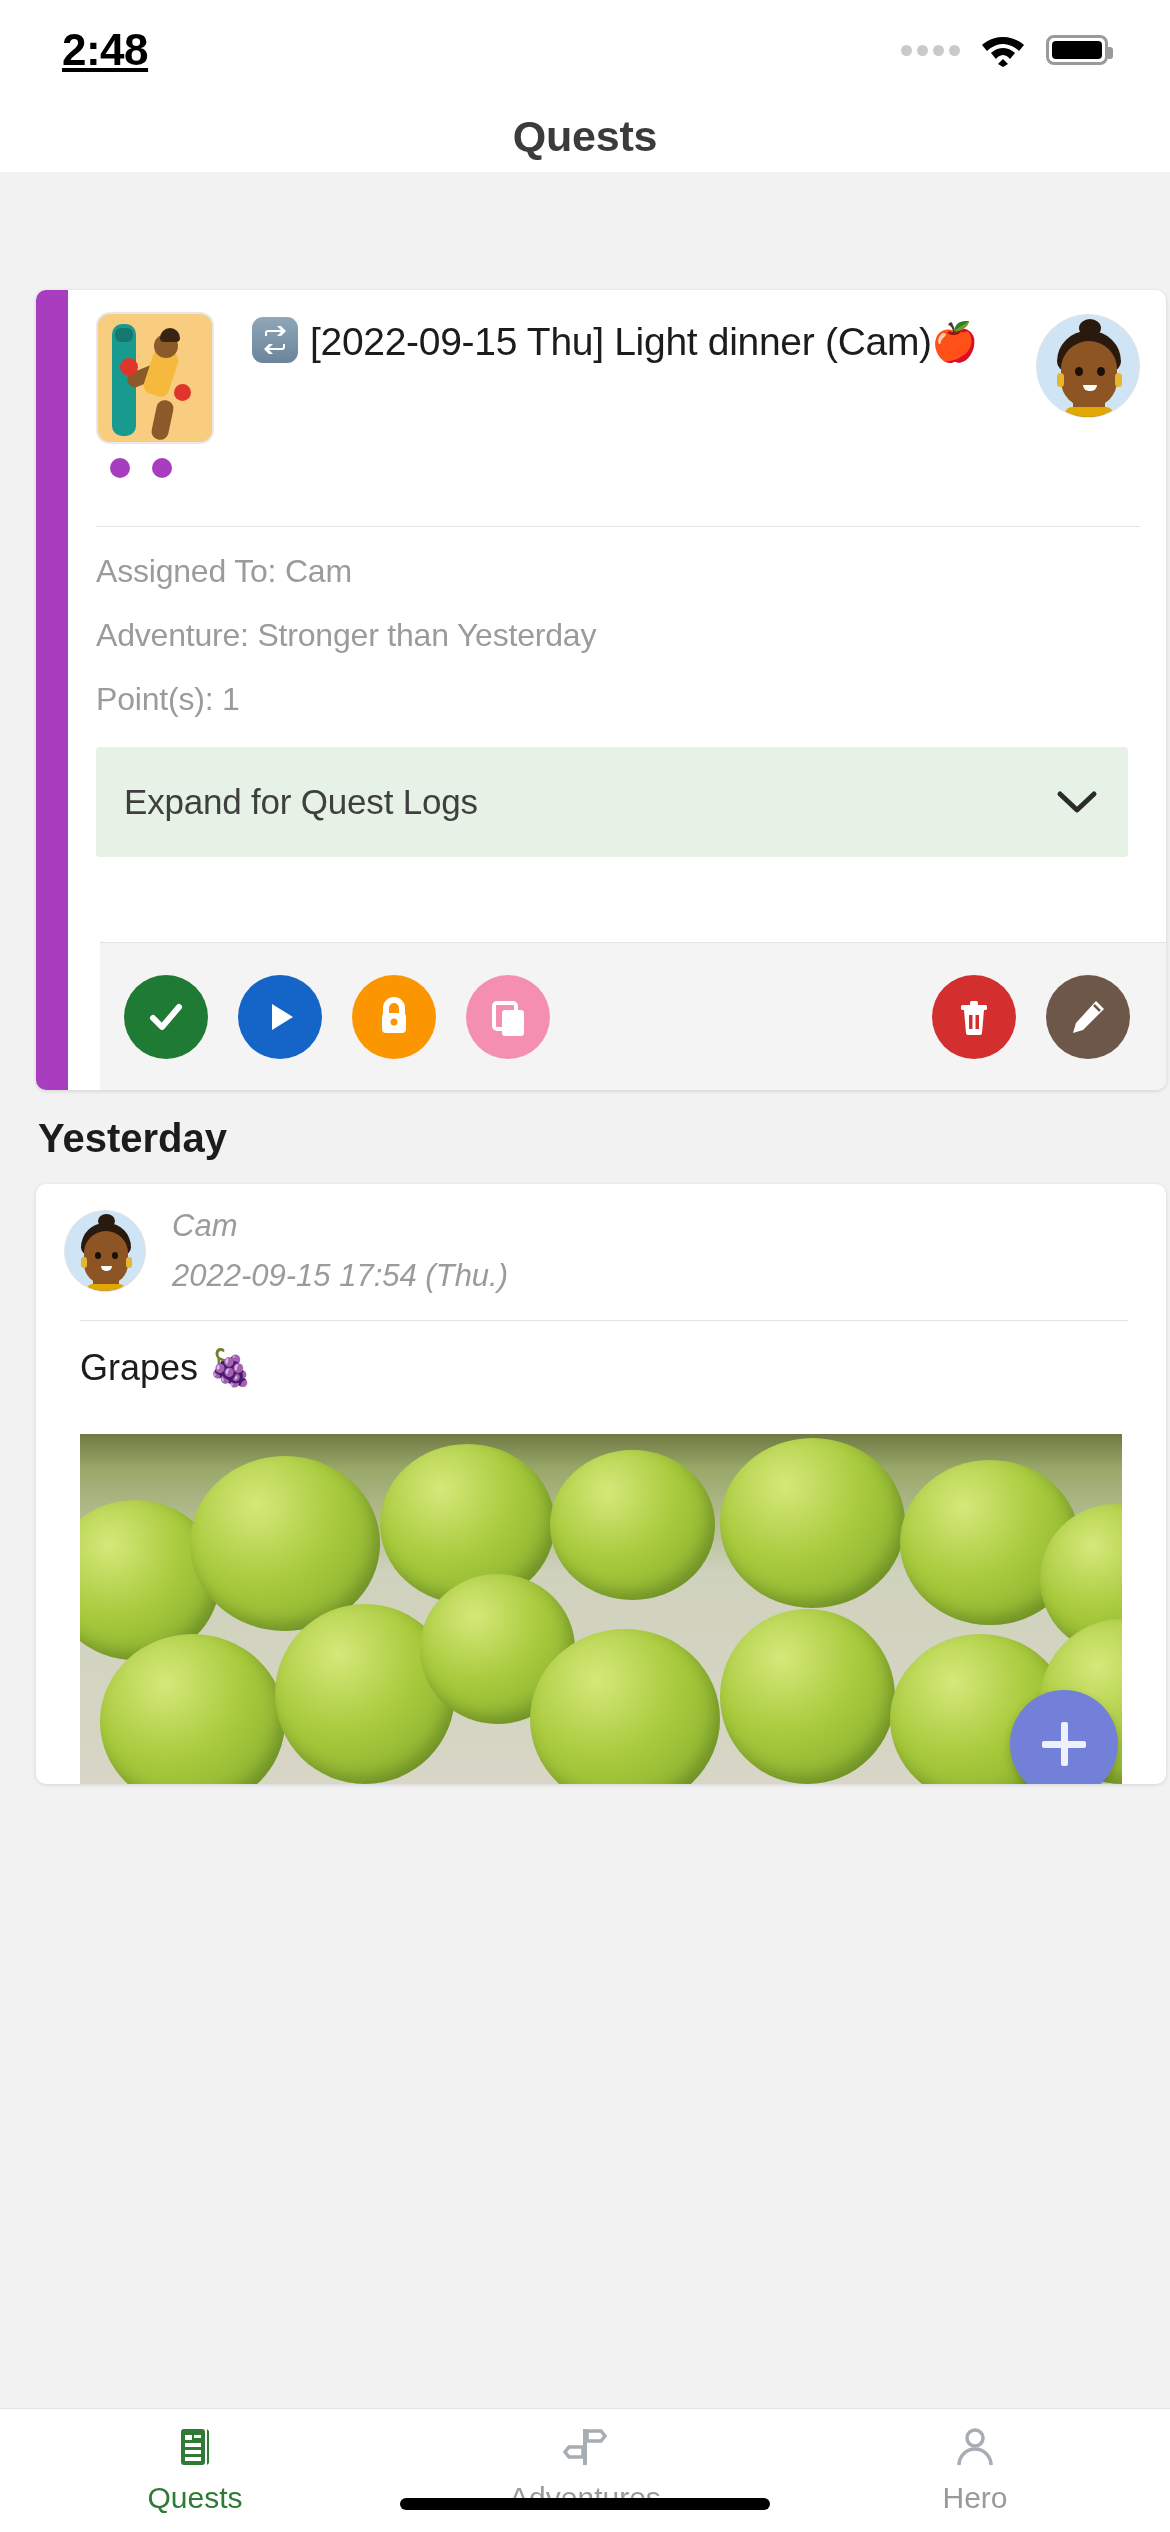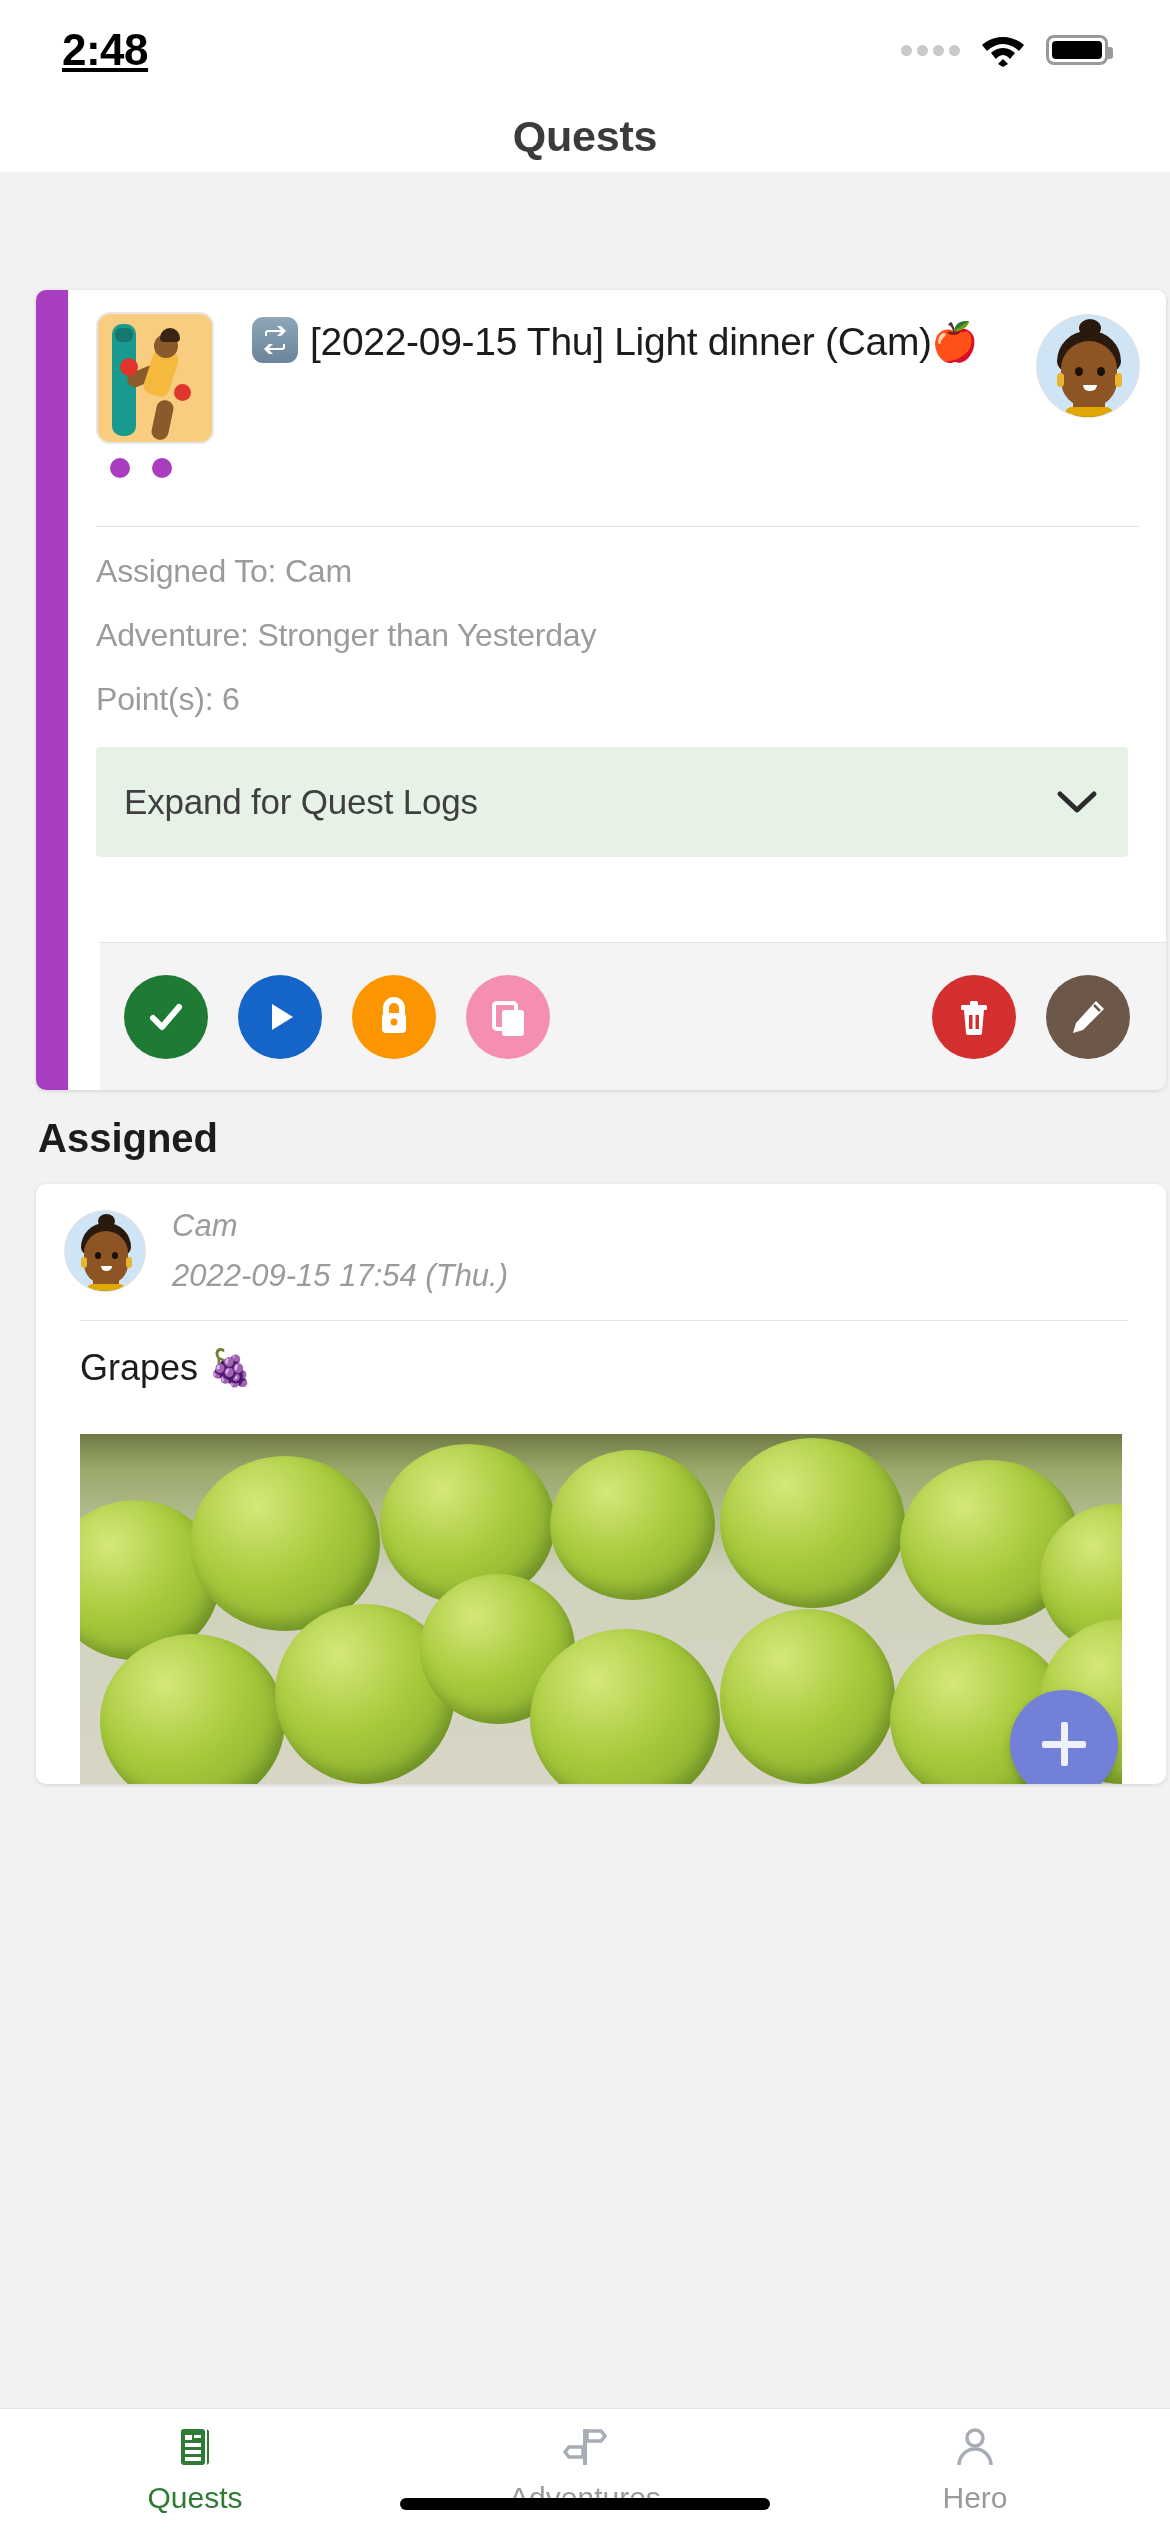--- a/index.html
+++ b/index.html
@@ -279,21 +279,21 @@
             <div class="neck"></div>
               <div class="collar"></div>
           </div>
         </div>
 
         <div class="divider"></div>
 
         <div class="meta">
           <div>Assigned To: Cam</div>
           <div>Adventure: Stronger than Yesterday</div>
-          <div>Point(s): 6</div>
+          <div>Point(s): 1</div>
         </div>
 
         <div class="expandbar">
           <span>Expand for Quest Logs</span>
           <span class="chev">
             <svg width="42" height="26" viewBox="0 0 42 26">
               <path d="M4 5 L21 21 L38 5" stroke="#2b2b2b" stroke-width="5" fill="none" stroke-linecap="round" stroke-linejoin="round"></path>
             </svg>
           </span>
         </div>
@@ -336,21 +336,21 @@
             <svg width="40" height="40" viewBox="0 0 40 40">
               <path d="M28 4 L36 12 L15 33 L5 36 L8 26 Z" fill="#fff"></path>
               <path d="M26 8 L32 14" stroke="#6d5749" stroke-width="2.5"></path>
             </svg>
           </div>
         </div>
 
       </div>
     </div>
 
-    <div class="mem-head">Assigned</div>
+    <div class="mem-head">Yesterday</div>
 
     <div class="memcard">
       <div class="mem-top">
         <div class="mem-av">
           <div class="avatar">
             <div class="hairtop"></div>
               <div class="bun"></div>
               <div class="face"></div>
             <div class="earL"></div>
               <div class="earR"></div>

